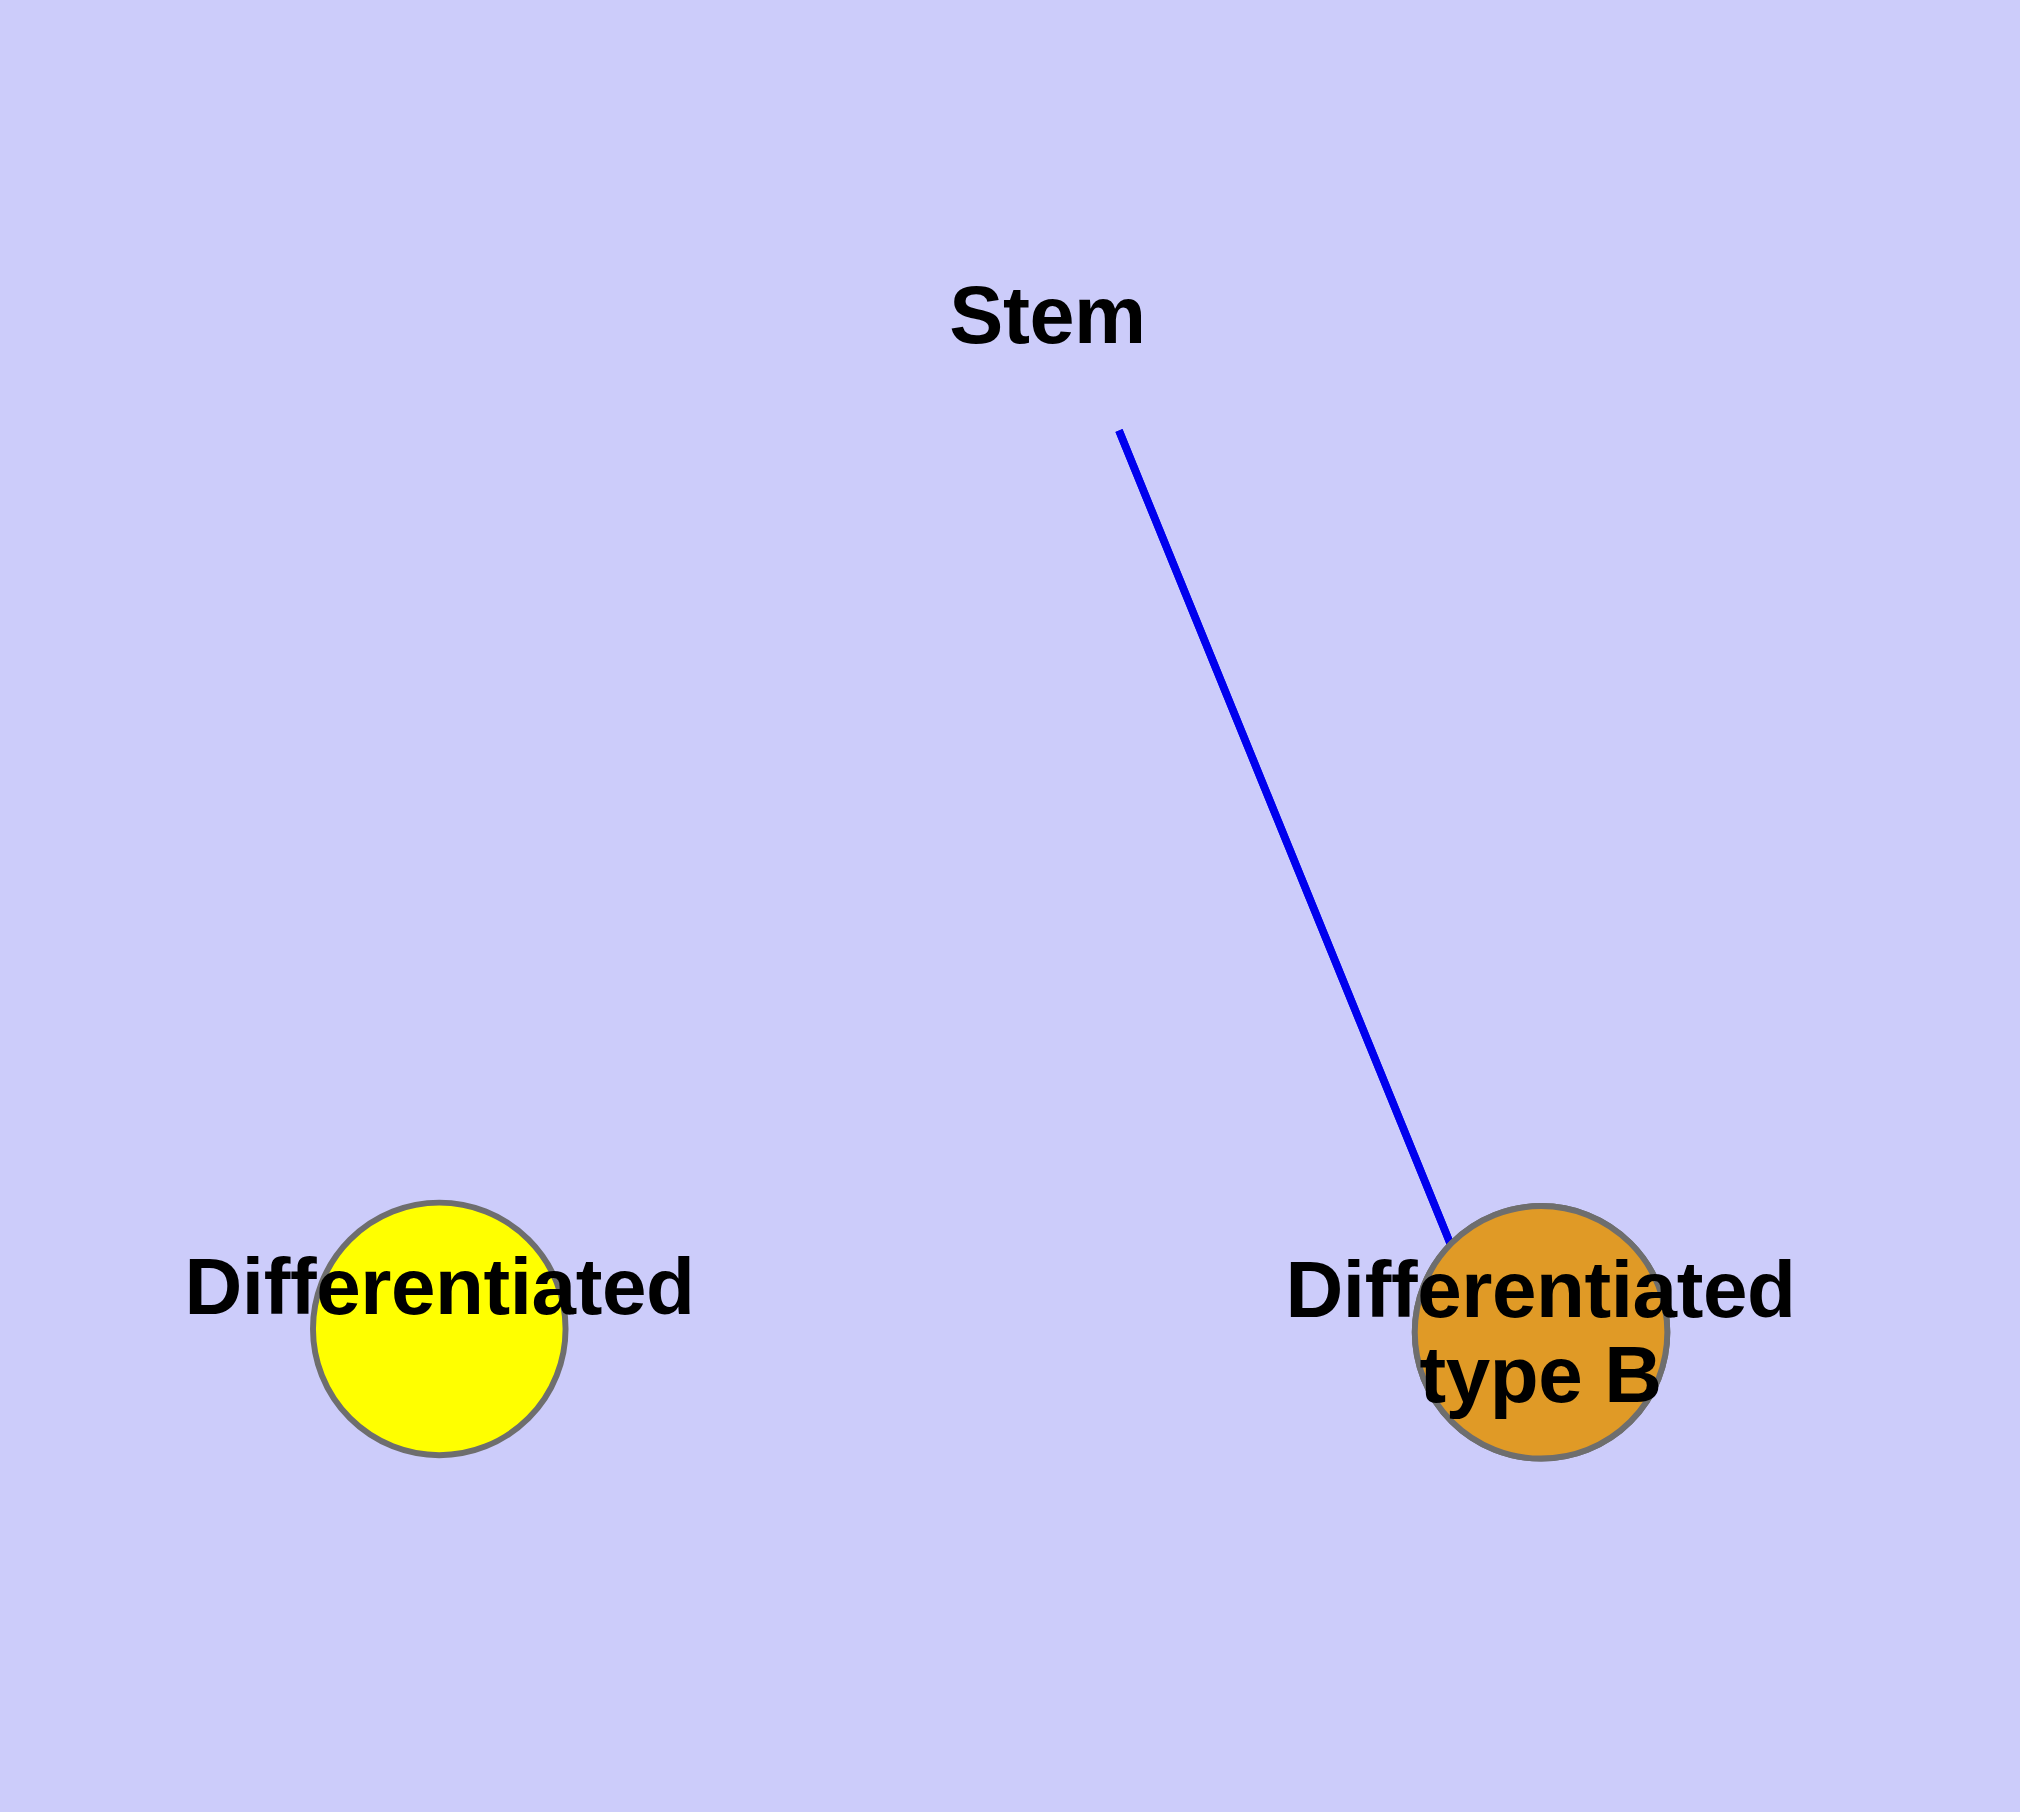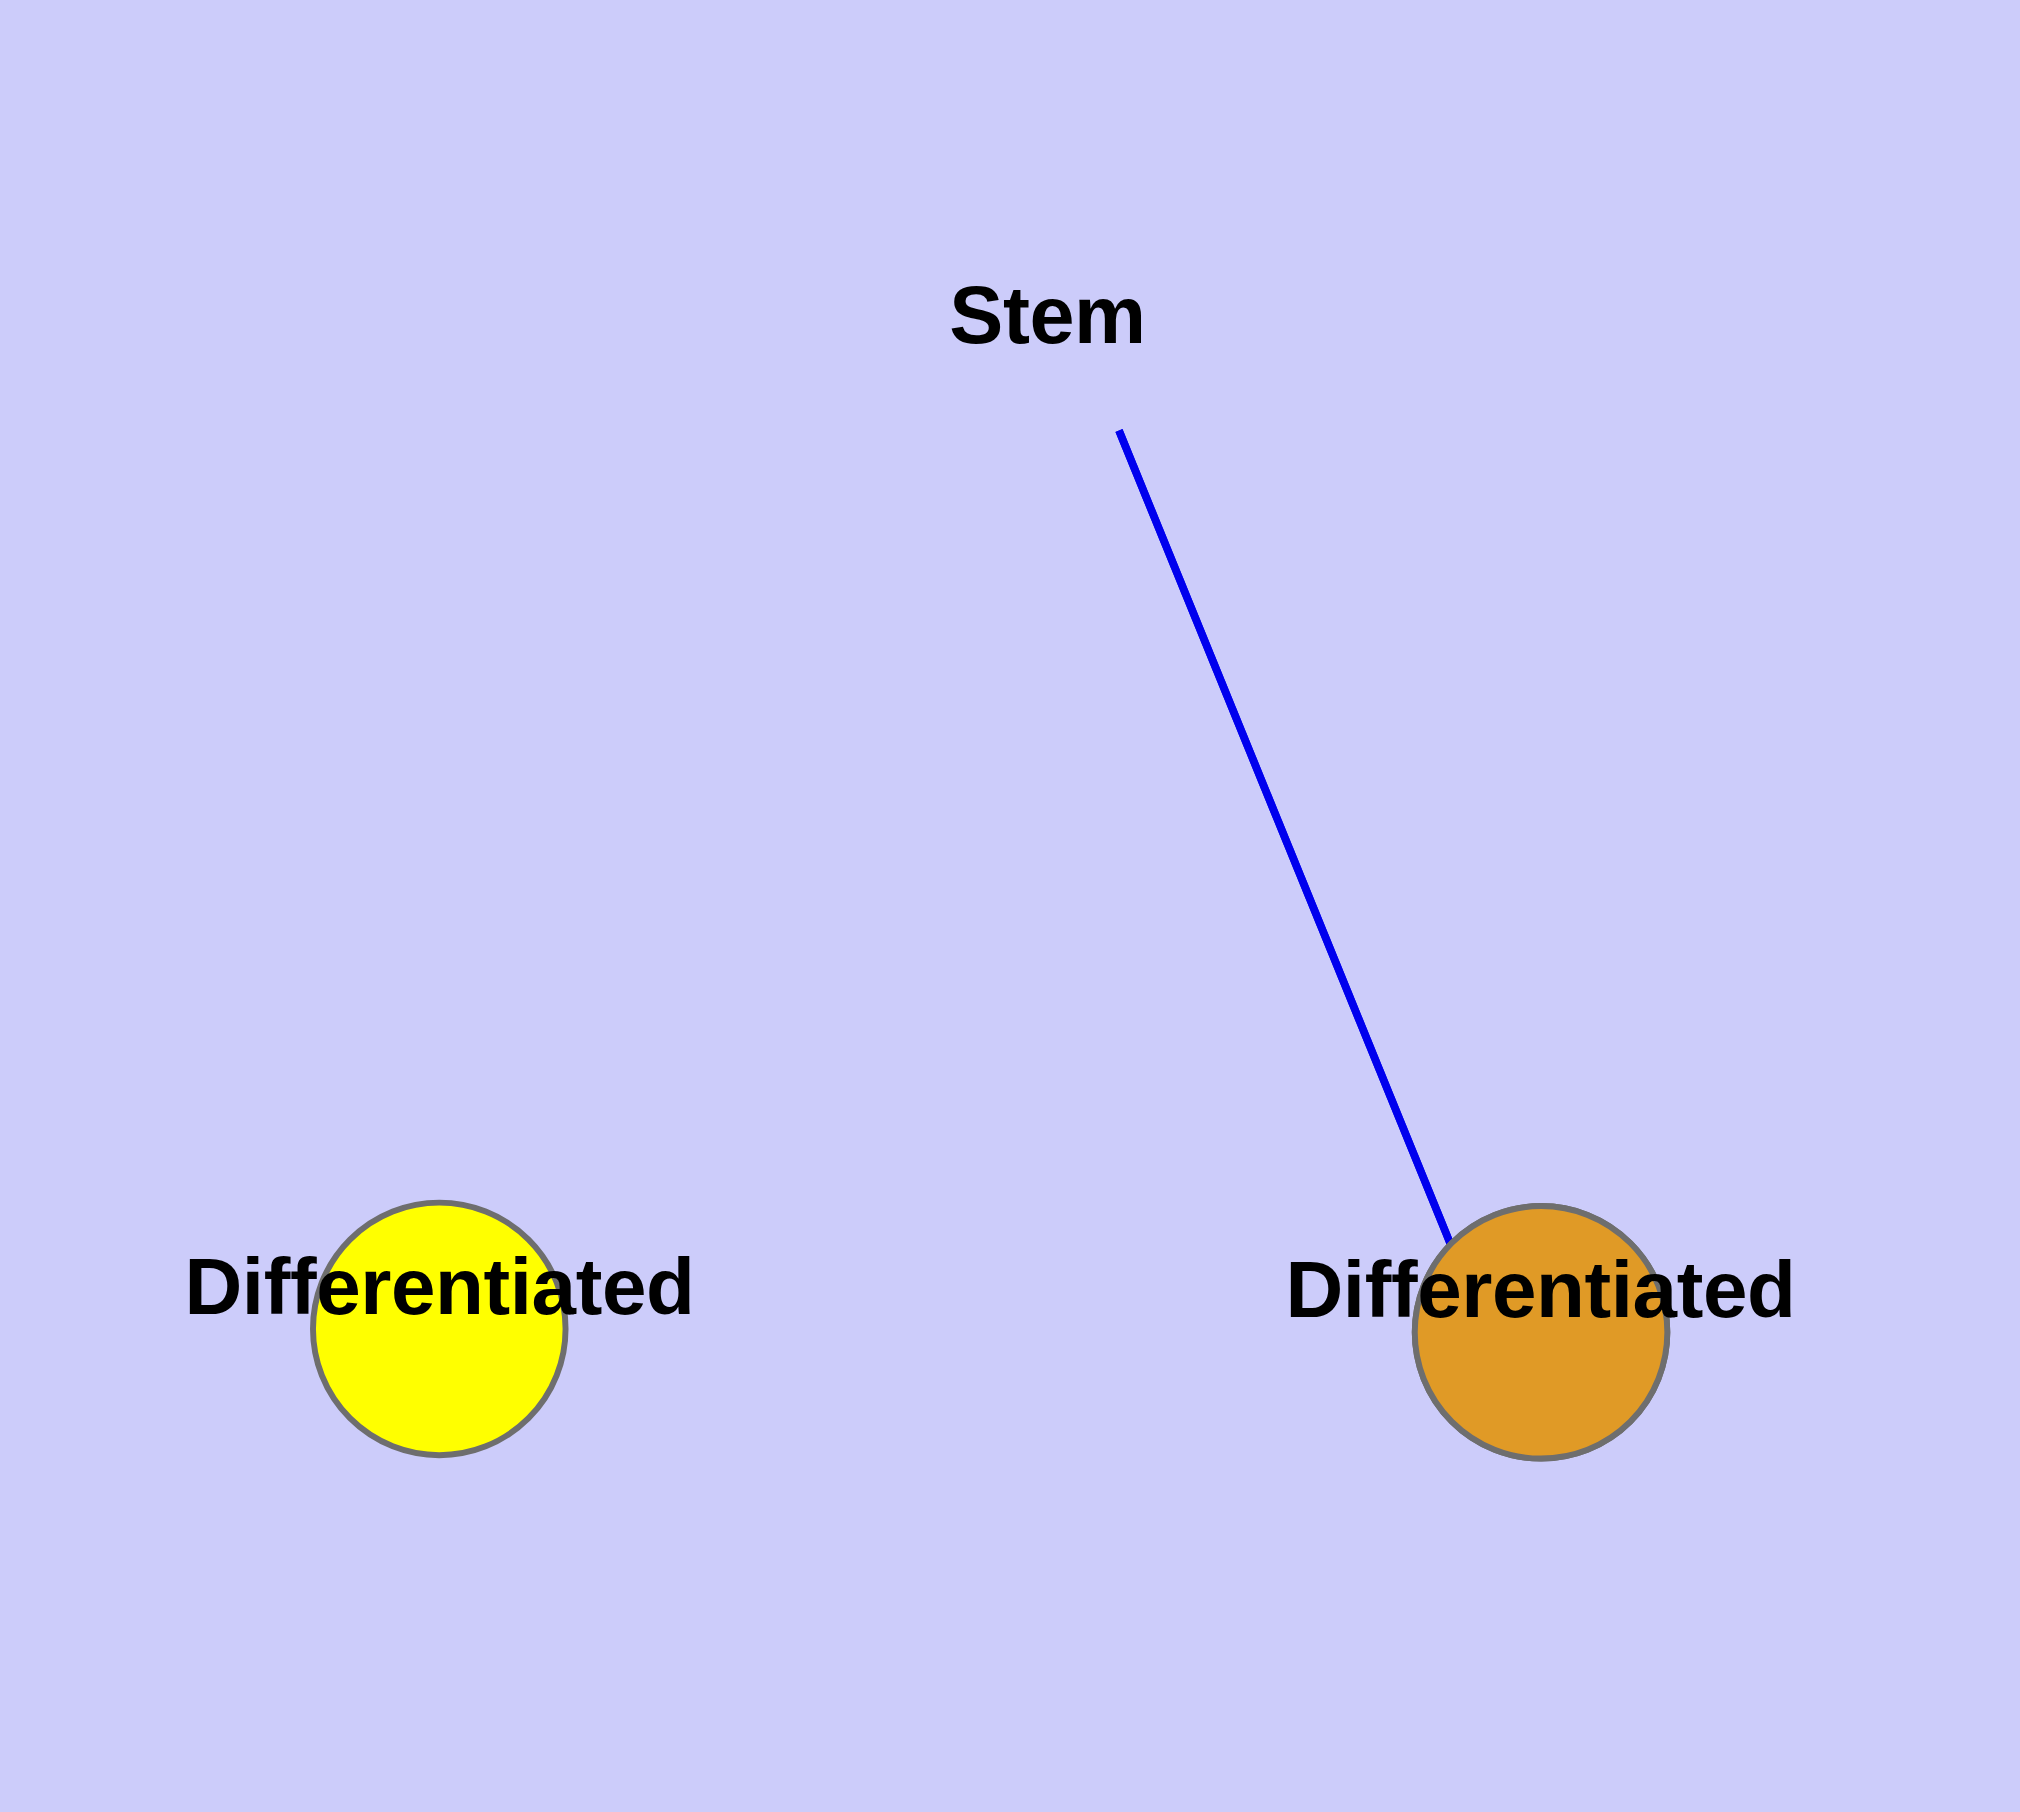--- a/index.html
+++ b/index.html
@@ -54,16 +54,16 @@
       <circle cx="518" cy="1568" r="149" fill="#ffff00" stroke="#6e6e6e" stroke-width="7"></circle>
       <circle cx="1818" cy="1572" r="149" fill="#e09a26" stroke="#6e6e6e" stroke-width="7"></circle>
       <circle cx="1818" cy="1572" r="149" fill="#e09a26" stroke="#6e6e6e" stroke-width="7"></circle>
     </g>
   </svg>
 
   <div class="node-label single" style="left: 793px; top: 273px; width: 509px; color: rgb(0, 0, 0);">Stem</div>
 
   <div class="node-label double" style="left: -69px; top: 1245px; width: 1017px; color: rgb(0, 0, 0);"><span>Differentiated</span><br></div>
 
-  <div class="node-label double" style="left: 1032px; top: 1248px; width: 1017px; color: rgb(0, 0, 0);"><span>Differentiated</span><br></div>
+  <div class="node-label double" style="left: 1032px; top: 1248px; width: 1017px; color: rgb(0, 0, 0);"><span>Differentiated</span><br><span>type B</span></div>
 
 </div>
 
 
 </body></html>

